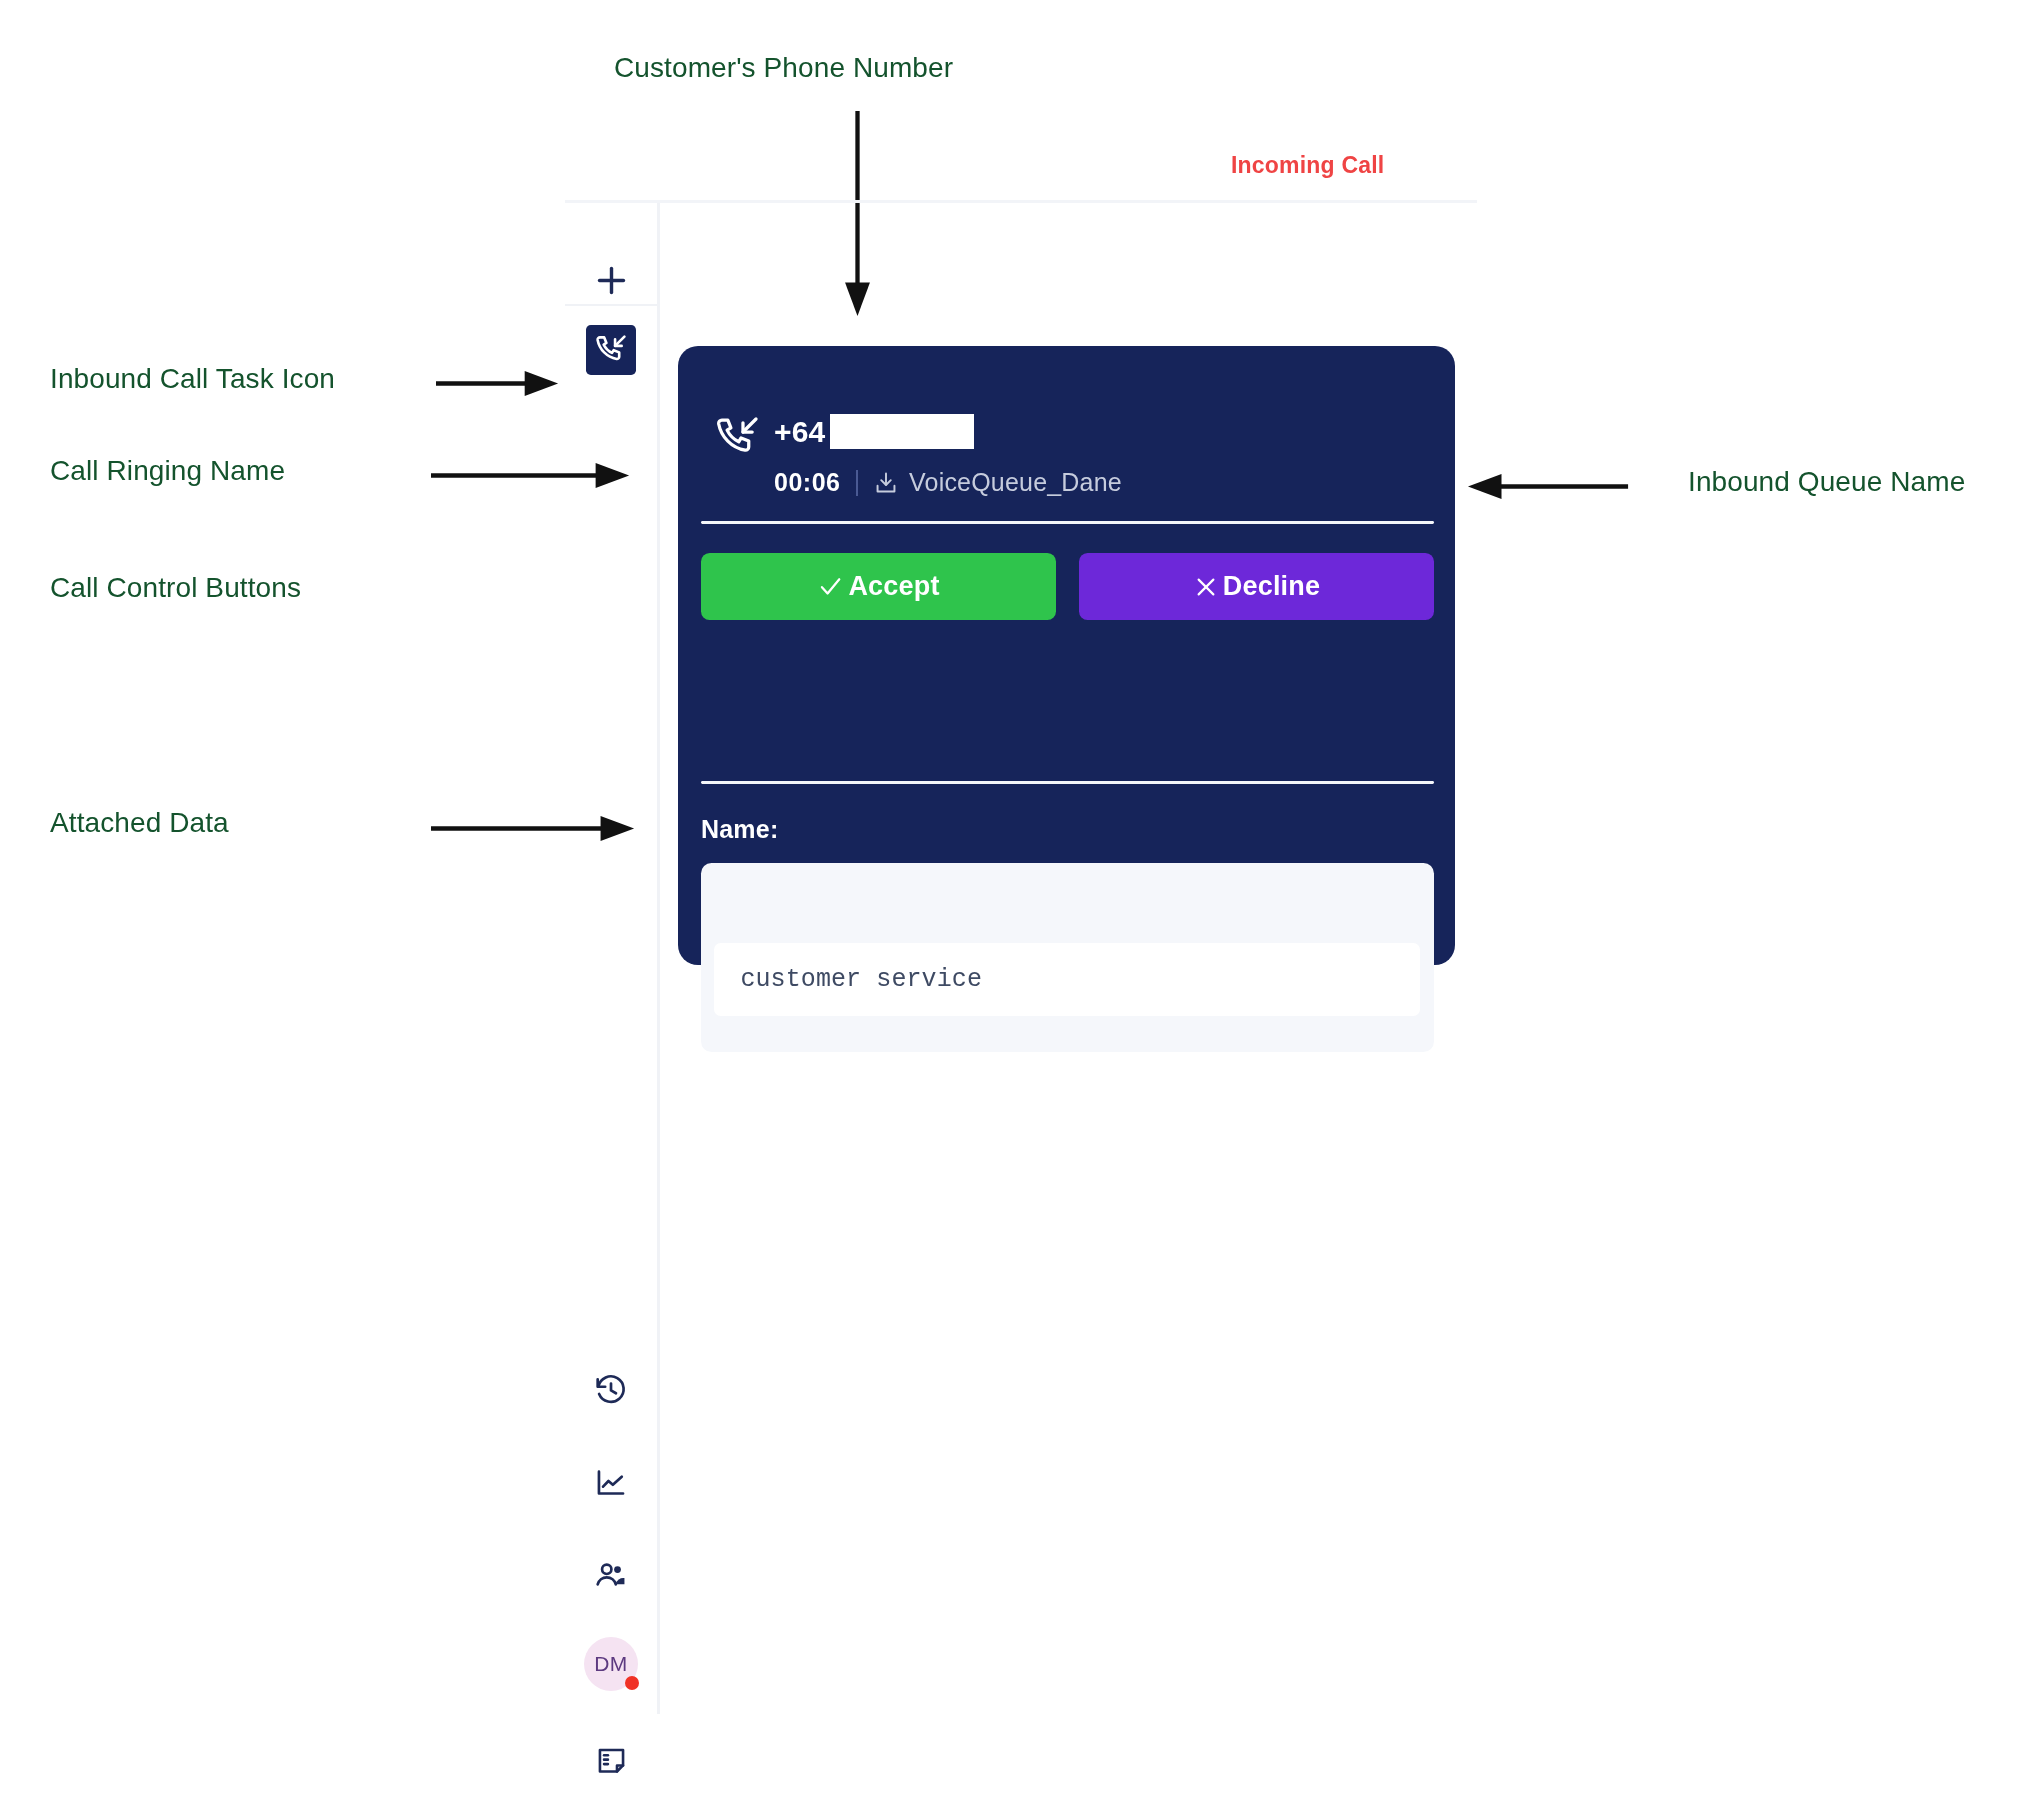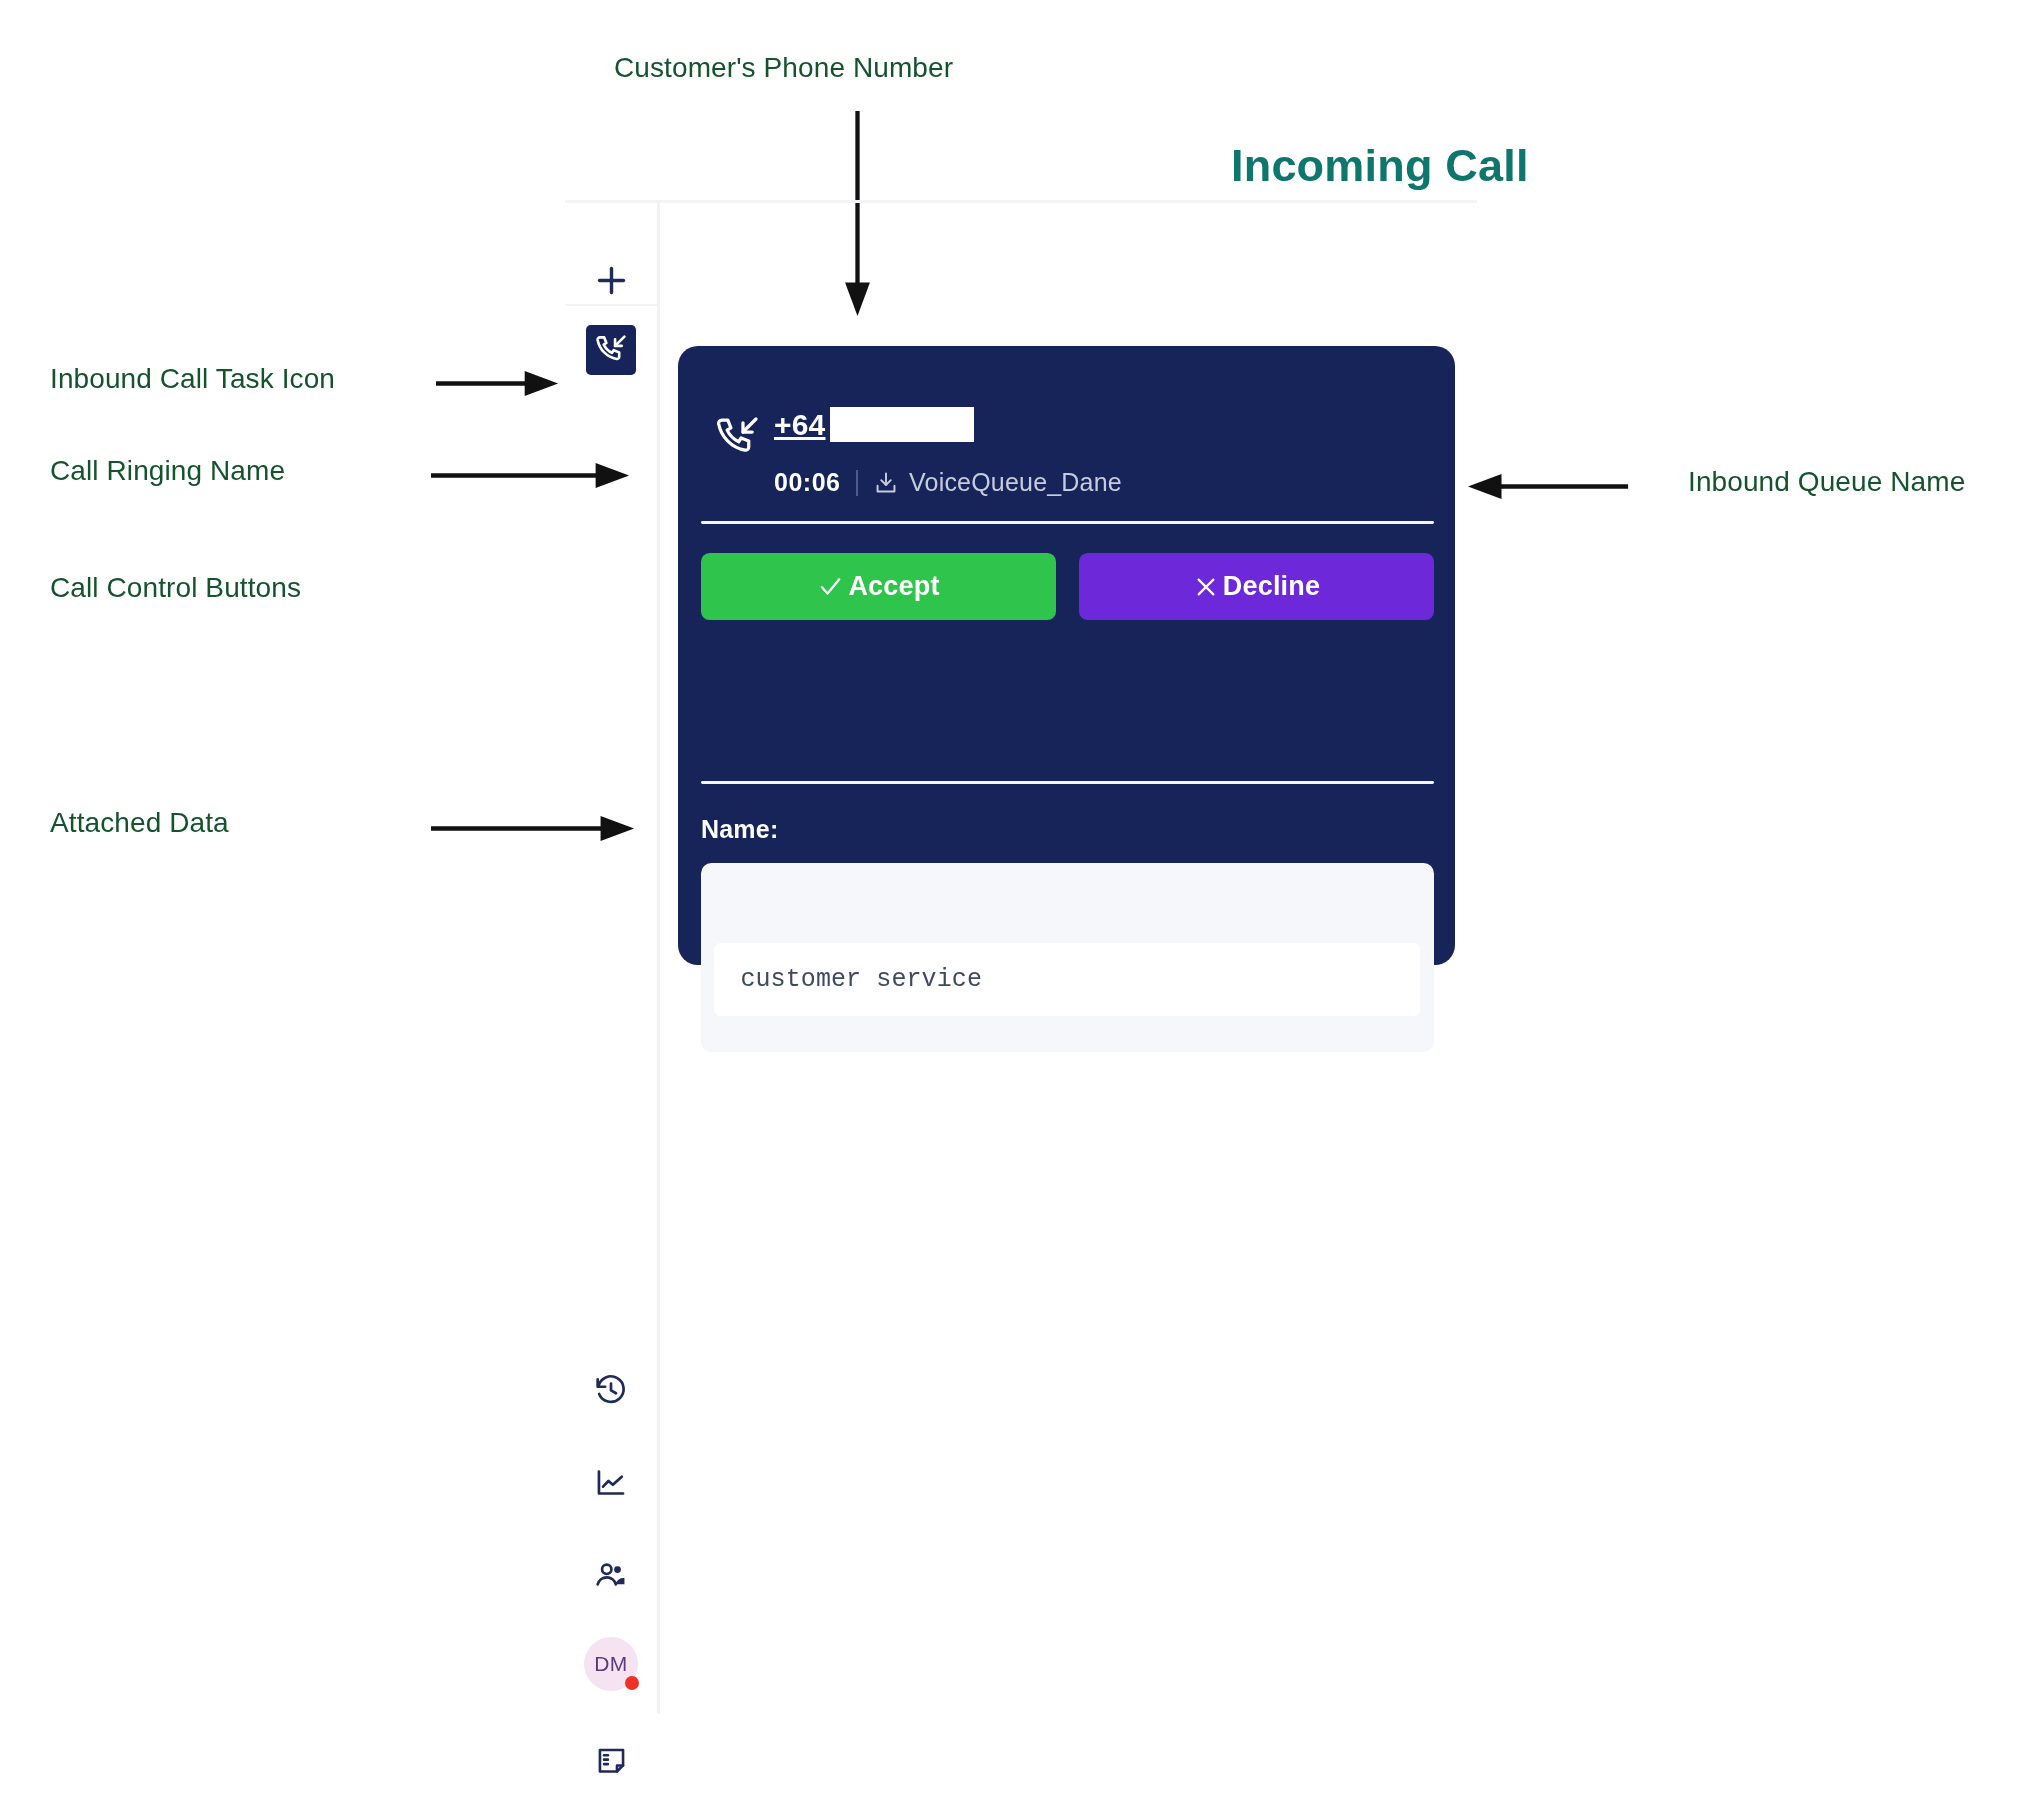--- a/index.html
+++ b/index.html
@@ -39,24 +39,25 @@
   .anno-arrow {
     position: absolute;
   }
   .anno-arrow svg { display: block; overflow: visible; }
 
   
   .page-title {
     position: absolute;
     font-family: "Liberation Sans", sans-serif;
     font-weight: bold;
-    font-size: 45px;
-    color: #0f766e;
+    font-size: 23px;
+    color: #ef4444;
     letter-spacing: 0.2px;
     white-space: nowrap;
+    margin-top: 12px;
   }
 
   
   .app-top-border {
     position: absolute;
     left: 565px;
     top: 200px;
     width: 912px;
     height: 3.4px;
     background: #f2f4f8;
@@ -166,31 +167,30 @@
     position: absolute;
     left: 37px;
     top: 68px;
     width: 46px;
     height: 46px;
     color: #ffffff;
   }
   .card-phone-number {
     position: absolute;
     left: 96px;
-    top: 61px;
+    top: 68px;
     font-family: "Liberation Sans", sans-serif;
     font-weight: bold;
     font-size: 30px;
     color: #ffffff;
     letter-spacing: 0.2px;
     white-space: nowrap;
     display: flex;
     align-items: center;
     gap: 3px;
-    text-decoration: underline;
   }
   .redaction-block {
     display: inline-block;
     width: 144px;
     height: 35px;
     background: #ffffff;
     margin-left: 1px;
     vertical-align: middle;
   }
   .card-meta {

